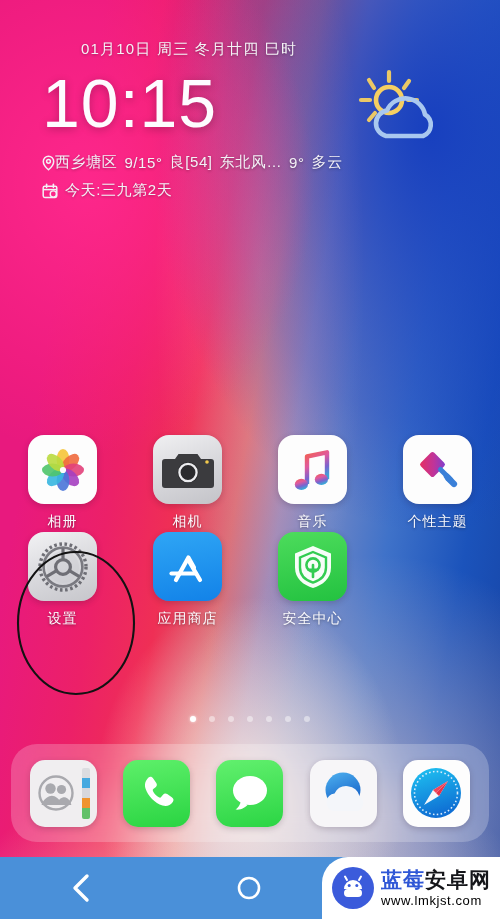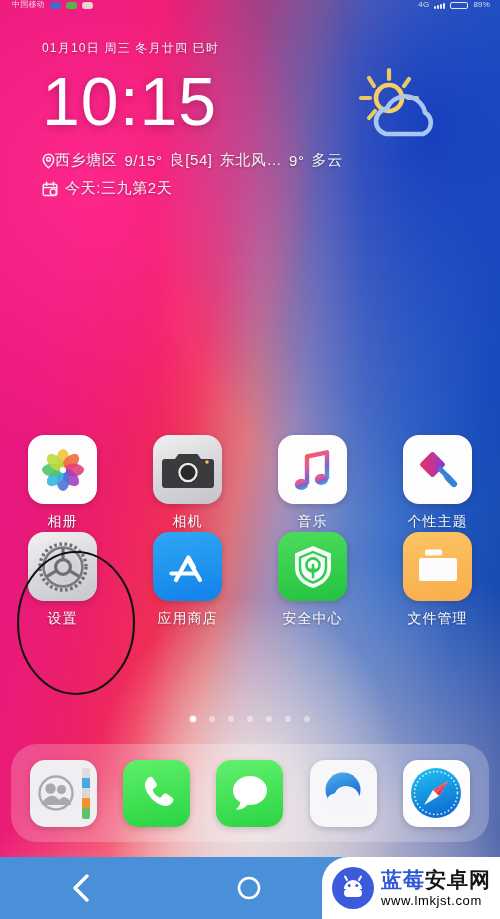--- a/index.html
+++ b/index.html
@@ -43,22 +43,22 @@
   .sb-txt { font-size:8px; color:#e7e9ef; line-height:8px; opacity:.9; letter-spacing:.2px; }
   .sb-bars { display:flex; align-items:flex-end; gap:1px; height:7px; }
   .sb-bars i { display:block; width:2px; background:#e8ecf5; border-radius:1px; }
   .sb-bars i:nth-child(1){height:3px;} .sb-bars i:nth-child(2){height:4px;}
   .sb-bars i:nth-child(3){height:5px;} .sb-bars i:nth-child(4){height:6px;}
   .sb-batt { width:18px; height:7px; border:1px solid #e2e7f2; border-radius:2px; }
 
   
   .widget { position:absolute; left:42px; top:40px; right:20px; }
   .w-date {
-    font-size:12px; color:#f4f2f6; letter-spacing:1.2px;
-    text-shadow:0 1px 3px rgba(0,0,0,.30); white-space:nowrap;
+    font-size:15px; color:#f4f2f6; letter-spacing:1.2px;
+    text-shadow:0 1px 3px rgba(0,0,0,.30); white-space:nowrap;margin-left:39px;
   }
   .w-timerow { display:flex; align-items:center; justify-content:space-between; margin-top:-4px; }
   .w-time {
     font-size:68px; line-height:96px; font-weight:300; color:#fdfcff;
     letter-spacing:1px; text-shadow:0 2px 8px rgba(0,0,0,.25);
   }
   .w-weather-ico { margin-right:28px; margin-top:6px; }
   .w-line {
     display:flex; align-items:center; font-size:15px; color:#f3f1f6;
     letter-spacing:.6px; text-shadow:0 1px 3px rgba(0,0,0,.32); white-space:nowrap;
@@ -144,39 +144,20 @@
   .annot { position:absolute; left:14px; top:549px; pointer-events:none; }
 </style>
 </head>
 <body>
 
 <div id="phone">
 
   <div class="wall"></div>
   <div class="wall-glow"></div>
 
-  <div class="statusbar">
-    <div class="sb-left">
-      <span class="sb-txt">中国移动</span>
-      <span class="sb-chip c1"></span>
-      <span class="sb-chip c2"></span>
-      <span class="sb-chip c3"></span>
-    </div>
-    <div class="sb-right">
-      <span class="sb-txt">4G</span>
-      <span class="sb-bars">
-          <i></i>
-          <i></i>
-          <i></i>
-          <i></i>
-        </span>
-      <span class="sb-batt"></span>
-      <span class="sb-txt">89%</span>
-    </div>
-  </div>
 
   <div class="widget">
 
     <div class="w-date">01月10日 周三 冬月廿四 巳时</div>
 
     <div class="w-timerow">
       <div class="w-time">10:15</div>
       <div class="w-weather-ico">
         <svg class="ico-svg" width="96" height="74" viewBox="0 0 96 74">
           <g stroke="#f5cf62" stroke-width="4.2" stroke-linecap="round" fill="none" opacity=".95">
@@ -345,32 +326,20 @@
             <path d="M21 8 L34 13.5 v10 c0 8.1-5.9 12.9-13 15.1 C13.9 36.4 8 31.6 8 23.5 v-10 z" fill="none" stroke="#33cc52" stroke-width="2.4"></path>
             <circle cx="21" cy="21" r="6.6" fill="none" stroke="#33cc52" stroke-width="2.6"></circle>
             <path d="M21 21 L21 33" stroke="#33cc52" stroke-width="2.6" stroke-linecap="round"></path>
             <path d="M16 25.5 L26 25.5" stroke="#33cc52" stroke-width="2.2" stroke-linecap="round"></path>
           </svg>
         </div>
       </div>
       <div class="app-label">安全中心</div>
     </div>
 
-    <div class="app">
-      <div class="app-ico ic-folder">
-        <div class="cen">
-          <svg class="ico-svg" width="48" height="40" viewBox="0 0 48 40">
-            <rect x="11" y="2.5" width="17" height="6" rx="1.6" fill="#fdfdfd"></rect>
-            <rect x="5" y="11" width="38" height="21" rx="2.6" fill="#fdfdfd"></rect>
-            <rect x="5" y="19" width="38" height="15" rx="2.6" fill="#fcfcfc"></rect>
-          </svg>
-        </div>
-      </div>
-      <div class="app-label">文件管理</div>
-    </div>
   </div>
 
   <div class="annot">
     <svg width="124" height="148" viewBox="0 0 124 148">
       <ellipse cx="62" cy="74" rx="58" ry="71" fill="none" stroke="#121212" stroke-width="2.1"></ellipse>
     </svg>
   </div>
 
   <div class="dots">
     <span class="dot on"></span>

